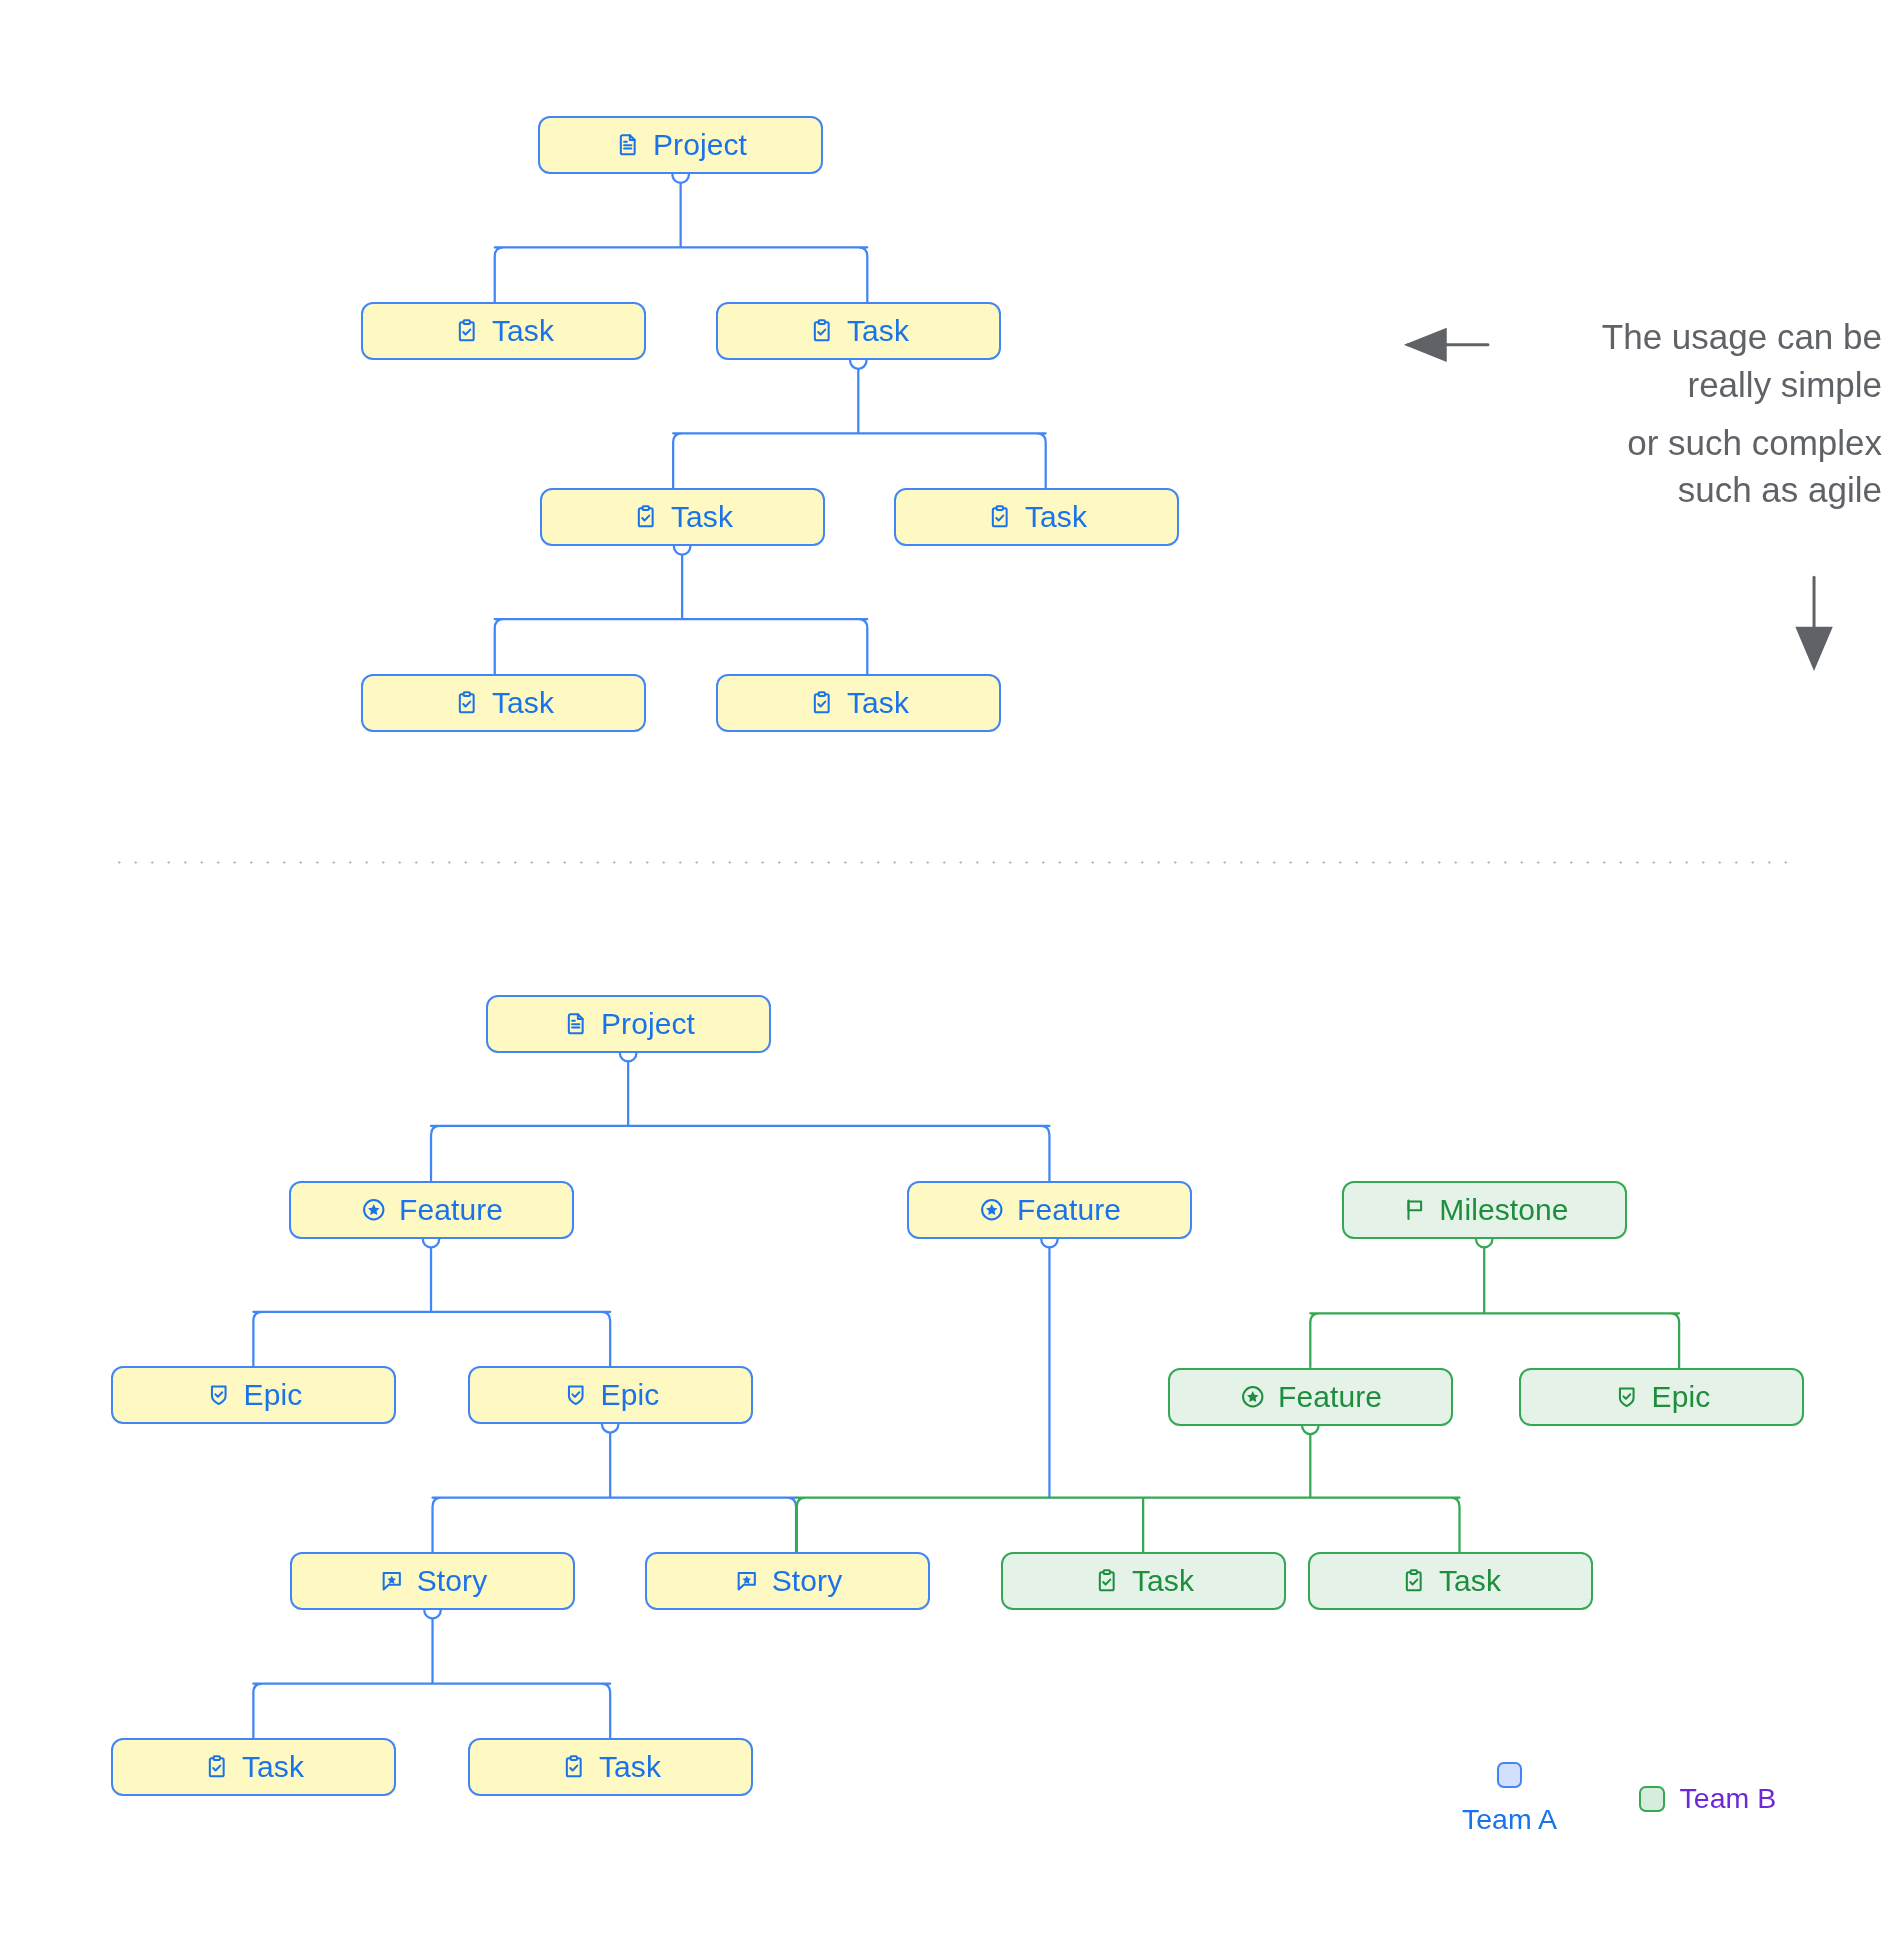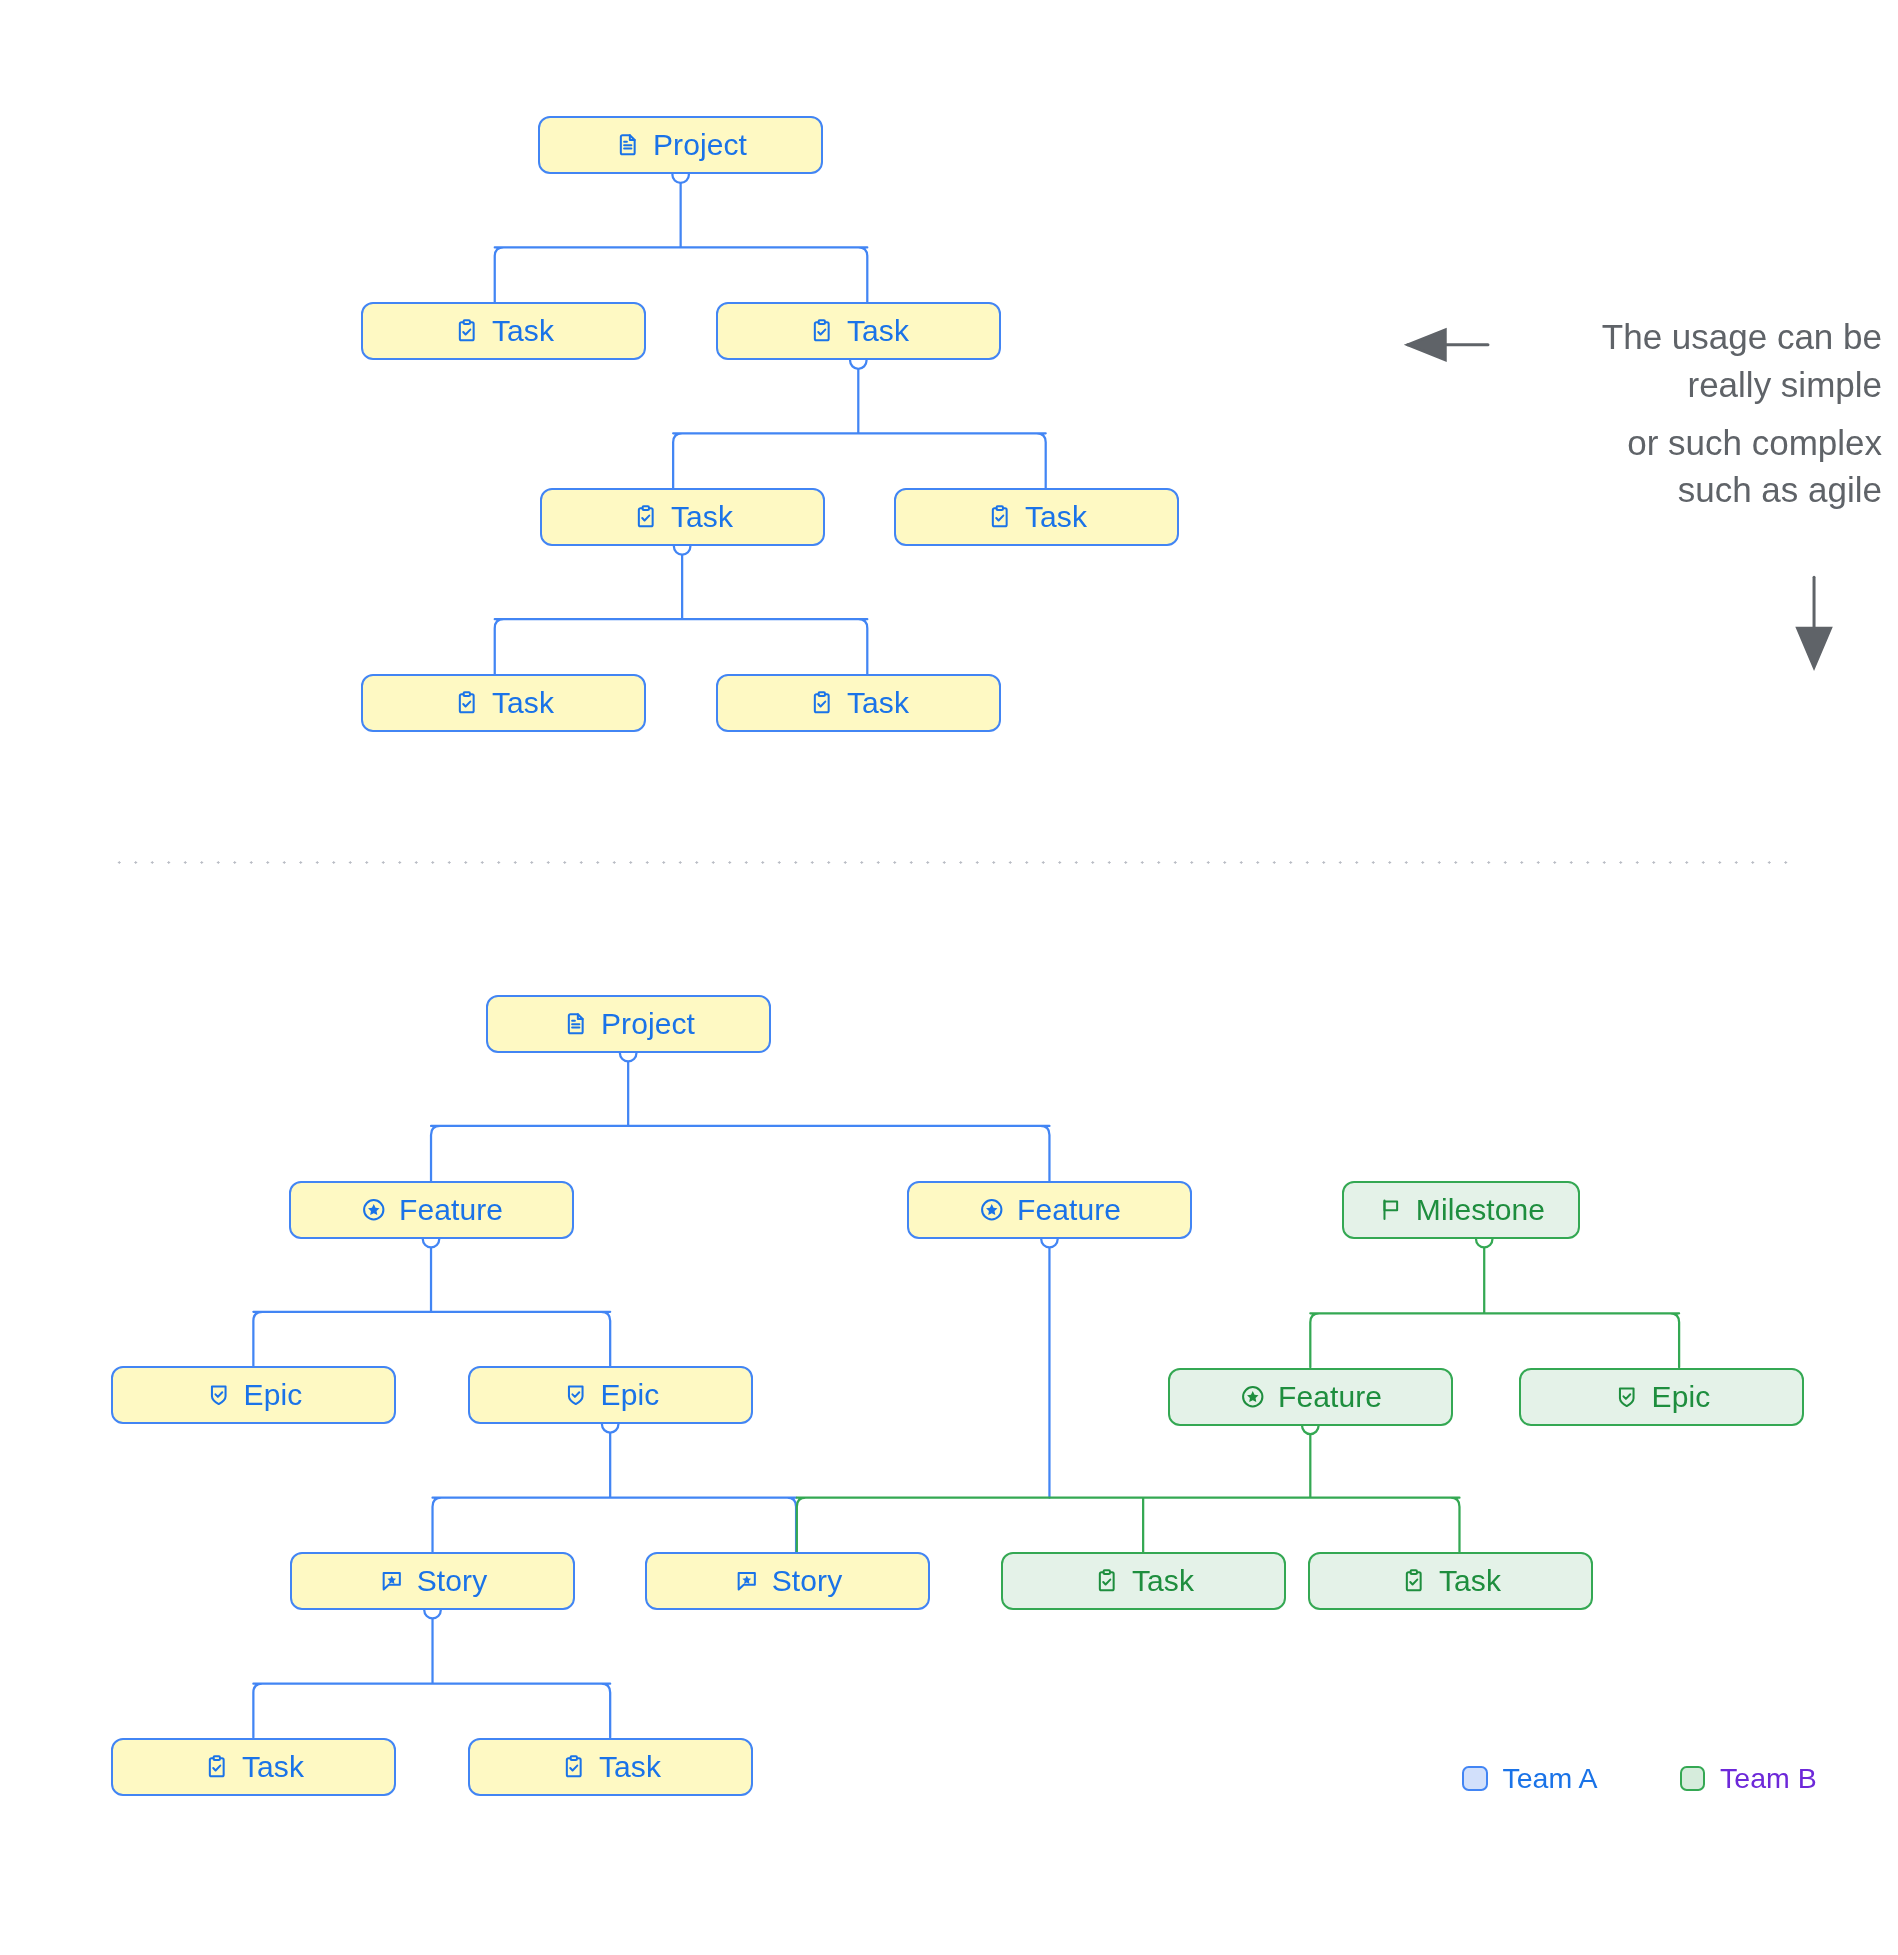--- a/index.html
+++ b/index.html
@@ -36,21 +36,21 @@
 
   .note{
     position:absolute;left:1488px;top:313px;width:394px;
     text-align:right;color:#5f6368;font-size:35px;line-height:1.36;font-weight:400;
   }
   .note .ln{display:block;}
   .note .gap{display:block;height:10.5px;}
 
   .legend{position:absolute;left:1462px;top:1762px;display:flex;align-items:center;gap:82px;}
   .legend-item{display:flex;align-items:center;gap:15px;font-size:28.5px;}
-  .legend-item.blue{color:#1a73e8;}
+  .legend-item.blue{color:#1a73e8;flex-direction:column;}
   .legend-item.green{color:#6d28d9;}
   .swatch{width:25.5px;height:25.5px;border-radius:6.7px;border-width:2.2px;border-style:solid;box-sizing:border-box;}
   .swatch.blue{background:#d2e0fb;border-color:#4285f4;}
   .swatch.green{background:#d6ecdc;border-color:#34a853;}
 </style>
 </head>
 <body>
 
 <div id="stage">
 
@@ -189,21 +189,21 @@
         </div>
         <div class="node blue" style="left: 907px; top: 1181px; width: 285px; height: 58px;">
           <span class="ico">
             <svg viewBox="0 0 24 24" width="25.5" height="25.5" fill="none" stroke="currentColor" stroke-width="1.9" stroke-linejoin="round">
               <circle cx="12" cy="12" r="9.1"></circle>
               <path fill="currentColor" stroke="none" d="M12 6.6l1.65 3.5 3.75.5-2.75 2.6.7 3.8L12 15.2l-3.35 1.8.7-3.8-2.75-2.6 3.75-.5z"></path>
             </svg>
           </span>
           <span class="lbl">Feature</span>
         </div>
-        <div class="node green" style="left: 1342px; top: 1181px; width: 238px; height: 58px;">
+        <div class="node green" style="left: 1342px; top: 1181px; width: 285px; height: 58px;">
           <span class="ico">
             <svg viewBox="0 0 24 24" width="25.5" height="25.5" fill="none" stroke="currentColor" stroke-width="1.9" stroke-linecap="round" stroke-linejoin="round">
               <path d="M6.1 3.2v17.6"></path>
               <path d="M6.1 4.3h11.9v8.2H6.1z"></path>
             </svg>
           </span>
           <span class="lbl">Milestone</span>
         </div>
         <div class="node blue" style="left: 111px; top: 1366px; width: 285px; height: 58px;">
           <span class="ico">

